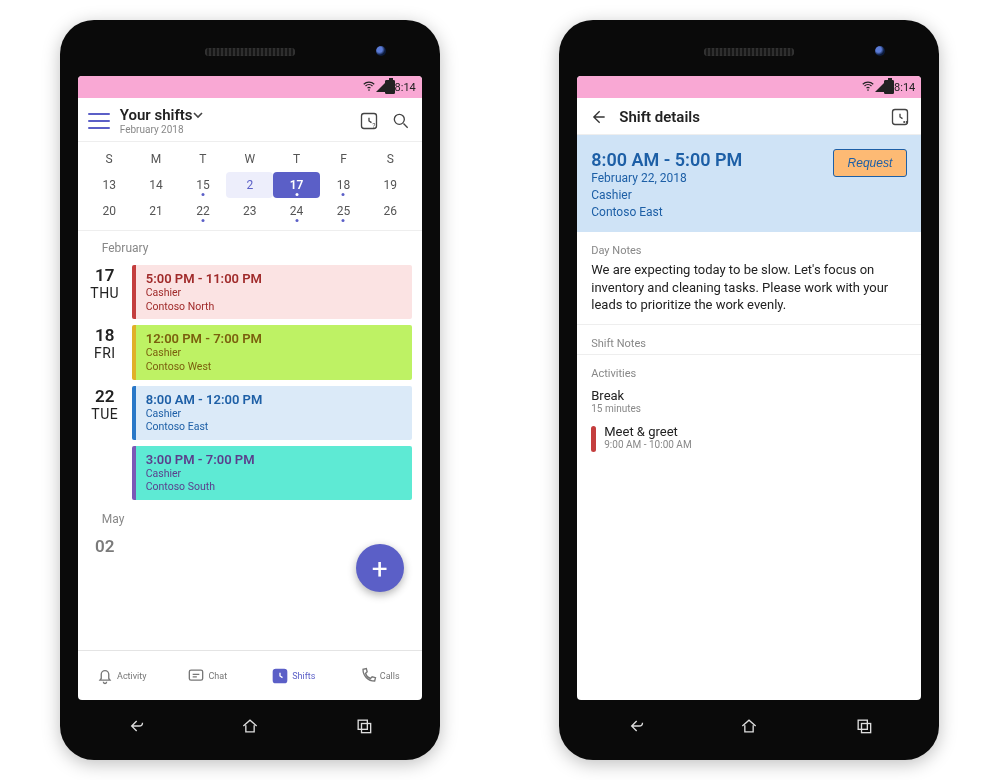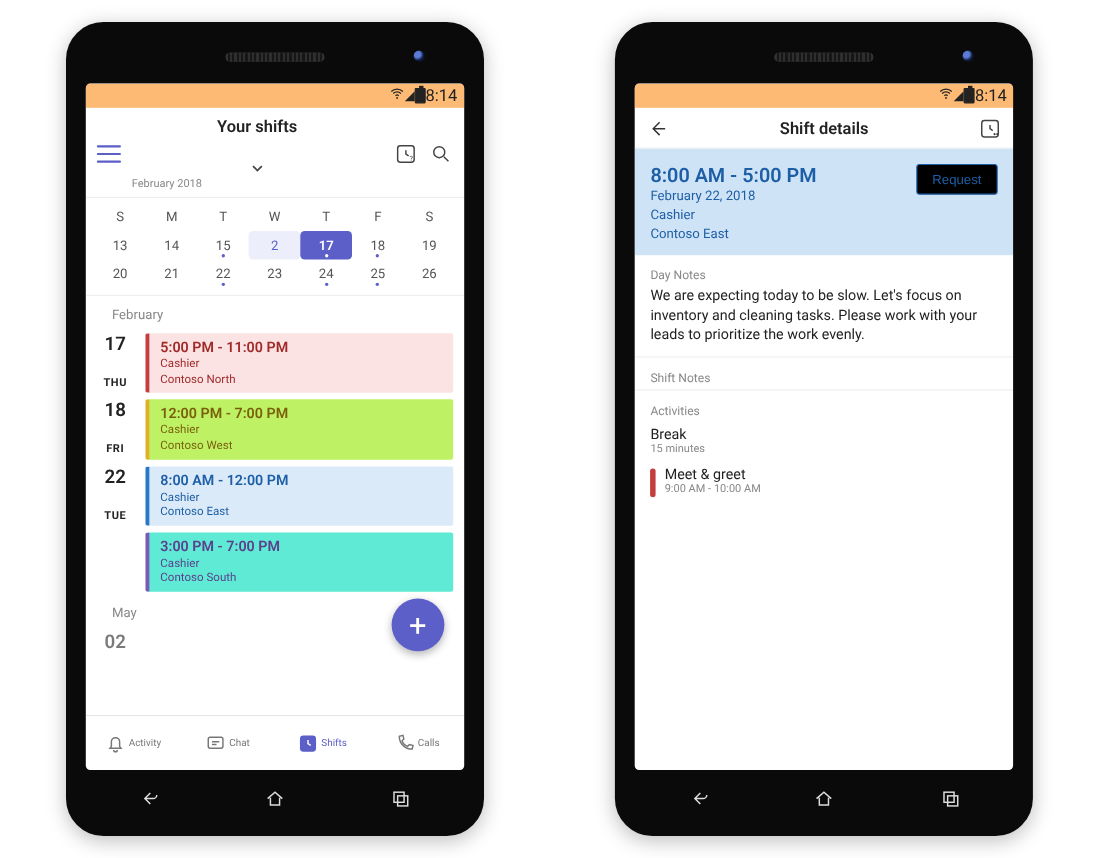--- a/index.html
+++ b/index.html
@@ -33,60 +33,60 @@
   .cam { position:absolute; top:26px; right:54px; width:10px; height:10px; border-radius:50%;
          background: radial-gradient(circle at 35% 35%, #5b7bd6 0 30%, #0b1a3a 60%); }
   .screen {
     flex:1; background:#fff; border-radius:4px; overflow:hidden;
     display:flex; flex-direction:column; font-size:13px; color:#222;
     min-height:0;
   }
   .content { flex:1; overflow:hidden; position:relative; }
   
   .statusbar {
-    height:22px; background:#fdba74; display:flex; justify-content:flex-end; align-items:center;
-    padding:0 6px; gap:0; font-size:15px; color:#222;
+    height:22px; background:#f9a8d4; display:flex; justify-content:flex-end; align-items:center;
+    padding:0 6px; gap:0; font-size:11px; color:#222;
   }
   .statusbar .tri { width:0;height:0;border-left:9px solid transparent;border-bottom:9px solid #222; }
   .statusbar .batt { width:10px;height:14px;border:1.5px solid #222;border-radius:1px;position:relative;background:#222;}
   .statusbar .batt::before{content:"";position:absolute;top:-3px;left:3px;width:4px;height:2px;background:#222;}
   .statusbar .wifi svg{width:14px;height:14px;}
   
   .softkeys {
     position:absolute; bottom:14px; left:18px; right:18px; height:36px;
     display:flex; justify-content:space-around; align-items:center; color:#eee;
   }
   .softkeys svg{width:20px;height:20px;stroke:#ddd;fill:none;stroke-width:1.6;}
   
   .app-header{
     display:flex; align-items:center; padding:8px 10px 6px 10px; gap:10px;
     border-bottom:1px solid #eee;
   }
   .ham{width:22px;height:16px;display:flex;flex-direction:column;justify-content:space-between;}
   .ham span{height:2px;background:#5b5fc7;border-radius:1px;}
   .title-block{flex:1;}
-  .title-row{display:flex;align-items:center;gap:20px;font-weight:600;font-size:15px;flex-direction:column;}
+  .title-row{display:flex;align-items:center;gap:0;font-weight:600;font-size:15px;}
   .title-sub{font-size:10px;color:#888;}
   .hdr-ico{width:22px;height:22px;display:flex;align-items:center;justify-content:center;}
   .hdr-ico svg{width:20px;height:20px;stroke:#444;fill:none;stroke-width:1.6;}
   .back-arrow svg{stroke:#333;}
   
   .cal{padding:4px 8px 6px 8px;border-bottom:1px solid #eee;}
   .cal-row{display:flex;justify-content:space-between;text-align:center;}
   .cal-dow{font-size:9px;color:#aaa;padding:2px 0;}
   .cal-cell{flex:1;padding:6px 0;font-size:12px;color:#555;position:relative;border-radius:4px;}
   .cal-cell.sel{background:#5b5fc7;color:#fff;font-weight:600;}
   .cal-cell.today{background:#edeefb;color:#5b5fc7;}
   .cal-cell .dot{position:absolute;bottom:2px;left:50%;transform:translateX(-50%);width:3px;height:3px;border-radius:50%;background:#5b5fc7;}
   
   .month-label{font-size:12px;color:#888;padding:10px 24px 6px;}
   .day-entry{display:flex;gap:10px;padding:4px 10px 2px 10px;}
   .day-col{width:34px;text-align:center;}
   .day-num{font-size:17px;font-weight:600;}
-  .day-dow{font-size:10px;font-weight:700;letter-spacing:.5px;margin-top:20px;}
+  .day-dow{font-size:14px;font-weight:400;letter-spacing:.5px;}
   .cards{flex:1;display:flex;flex-direction:column;gap:6px;}
   .card{border-left:4px solid;padding:6px 10px;border-radius:2px;}
   .card .time{font-weight:600;font-size:13px;}
   .card .role,.card .loc{font-size:10.5px;line-height:1.3;}
   .c-red{background:#fbe3e3;border-color:#c43e3e;color:#a02a2a;}
   .c-yel{background:#bef264;border-color:#e0b128;color:#7a5f0d;}
   .c-blu{background:#dbeaf8;border-color:#2978c8;color:#1d5fa6;}
   .c-pur{background:#5eead4;border-color:#7b59b6;color:#5b3f8c;}
   .fab{position:absolute;right:18px;bottom:58px;width:48px;height:48px;border-radius:50%;
        background:#5b5fc7;color:#fff;display:flex;align-items:center;justify-content:center;
@@ -96,22 +96,22 @@
   .tab{flex:1;display:flex;flex-direction:row;align-items:center;justify-content:center;gap:2px;
        font-size:9px;color:#777;}
   .tab.active{color:#5b5fc7;}
   .tab svg{width:20px;height:20px;stroke:currentColor;fill:none;stroke-width:1.6;}
   .tab.active svg{fill:#5b5fc7;stroke:#5b5fc7;}
   
   .detail-head{background:#cfe3f6;padding:14px 14px 12px;display:flex;align-items:flex-start;gap:8px;}
   .detail-head .info{flex:1;}
   .detail-time{font-size:18px;font-weight:600;color:#1d5fa6;}
   .detail-date,.detail-role,.detail-loc{font-size:12px;color:#1d5fa6;line-height:1.4;}
-  .req-btn{background:#000000;border:1px solid #1d5fa6;color:#1d5fa6;font-size:12px;
-           padding:6px 14px;border-radius:3px;}
+  .req-btn{background:#fdba74;border:1px solid #1d5fa6;color:#1d5fa6;font-size:12px;
+           padding:6px 14px;border-radius:3px;font-style:italic;}
   .sect-label{font-size:11px;color:#888;padding:12px 14px 4px;}
   .sect-body{font-size:13px;color:#222;padding:0 14px 10px;line-height:1.35;}
   .hr{height:1px;background:#eee;margin:0 0;}
   .act-item{padding:4px 14px;}
   .act-title{font-size:13px;}
   .act-sub{font-size:10px;color:#888;}
   .act-meet{display:flex;gap:8px;align-items:flex-start;padding:6px 14px;}
   .act-bar{width:5px;height:26px;background:#c43e3e;border-radius:3px;margin-top:2px;}
 </style>
 </head>

